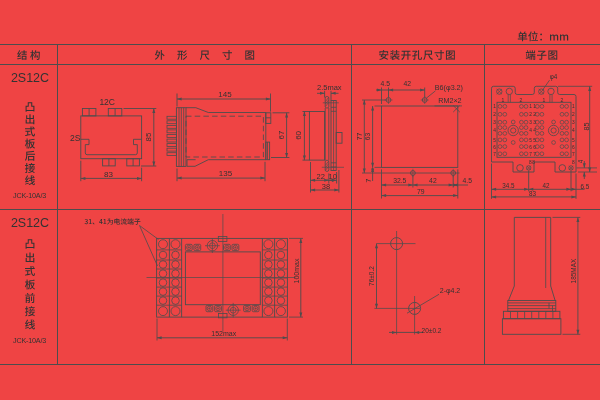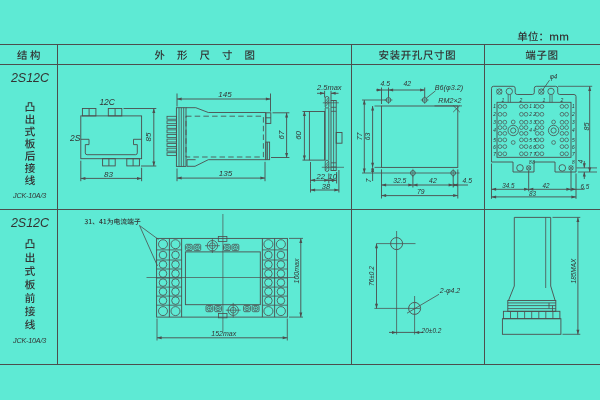--- a/index.html
+++ b/index.html
@@ -1,15 +1,15 @@
 <!DOCTYPE html>
 <html><head><meta charset="utf-8">
 <style>
 html,body{margin:0;padding:0;background:#ffffff;}
-#page{width:600px;height:400px;position:relative;overflow:hidden;background:#5eead4;font-style:italic;}
+#page{width:600px;height:400px;position:relative;overflow:hidden;background:#ef4444;}
 text{font-family:"Liberation Sans",sans-serif;}
 </style></head>
 <body>
 <div id="page">
 <svg width="600" height="400" viewBox="0 0 600 400">
 
 <g>
         <path transform="translate(517.26,40.39) scale(0.01060,-0.01060)" d="M449.0 628H547.0V-82H449.0ZM235.0 430V340H770.0V430ZM235.0 594V504H770.0V594ZM143.0 672H867.0V261H143.0ZM51.0 178H951.0V91H51.0ZM227.0 803 308.0 840Q338.0 807 368.5 765.5Q399.0 724 414.0 693L328.0 651Q315.0 682 285.5 725.0Q256.0 768 227.0 803ZM697.0 839 801.0 807Q771.0 758 736.5 709.0Q702.0 660 674.0 627L592.0 656Q610.0 681 630.0 713.0Q650.0 745 668.0 778.0Q686.0 811 697.0 839Z M1366.0 668H1917.0V576H1366.0ZM1429.0 509 1515.0 528Q1527.0 477 1538.0 420.5Q1549.0 364 1558.5 307.5Q1568.0 251 1575.5 201.0Q1583.0 151 1587.0 113L1493.0 86Q1490.0 125 1484.0 176.5Q1478.0 228 1469.0 285.5Q1460.0 343 1450.0 400.5Q1440.0 458 1429.0 509ZM1767.0 534 1866.0 518Q1856.0 456 1842.5 388.0Q1829.0 320 1814.5 252.5Q1800.0 185 1784.5 124.0Q1769.0 63 1755.0 14L1672.0 32Q1686.0 81 1700.0 144.0Q1714.0 207 1727.0 275.0Q1740.0 343 1750.5 410.0Q1761.0 477 1767.0 534ZM1326.0 48H1955.0V-43H1326.0ZM1562.0 832 1652.0 855Q1666.0 818 1681.0 775.0Q1696.0 732 1703.0 700L1609.0 673Q1603.0 705 1589.5 749.5Q1576.0 794 1562.0 832ZM1274.0 840 1363.0 813Q1331.0 728 1287.0 644.0Q1243.0 560 1192.0 486.0Q1141.0 412 1087.0 355Q1082.0 367 1073.0 385.0Q1064.0 403 1053.5 422.0Q1043.0 441 1034.0 451Q1082.0 499 1126.5 561.0Q1171.0 623 1209.0 695.0Q1247.0 767 1274.0 840ZM1170.0 575 1265.0 669V668V-83H1170.0Z M2250.0 478Q2216.0 478 2191.0 501.5Q2166.0 525 2166.0 561Q2166.0 599 2191.0 622.0Q2216.0 645 2250.0 645Q2284.0 645 2309.0 622.0Q2334.0 599 2334.0 561Q2334.0 525 2309.0 501.5Q2284.0 478 2250.0 478ZM2250.0 -6Q2216.0 -6 2191.0 17.5Q2166.0 41 2166.0 77Q2166.0 115 2191.0 138.0Q2216.0 161 2250.0 161Q2284.0 161 2309.0 138.0Q2334.0 115 2334.0 77Q2334.0 41 2309.0 17.5Q2284.0 -6 2250.0 -6Z M3087.0 0V551H3181.0L3191.0 473H3193.0Q3229.0 511 3270.5 537.5Q3312.0 564 3364.0 564Q3425.0 564 3461.0 537.5Q3497.0 511 3515.0 463Q3556.0 507 3599.5 535.5Q3643.0 564 3694.0 564Q3780.0 564 3821.5 507.5Q3863.0 451 3863.0 346V0H3747.0V332Q3747.0 403 3725.0 433.5Q3703.0 464 3656.0 464Q3628.0 464 3597.5 446.0Q3567.0 428 3532.0 390V0H3417.0V332Q3417.0 403 3395.0 433.5Q3373.0 464 3325.0 464Q3298.0 464 3267.0 446.0Q3236.0 428 3202.0 390V0Z M4030.0 0V551H4124.0L4134.0 473H4136.0Q4172.0 511 4213.5 537.5Q4255.0 564 4307.0 564Q4368.0 564 4404.0 537.5Q4440.0 511 4458.0 463Q4499.0 507 4542.5 535.5Q4586.0 564 4637.0 564Q4723.0 564 4764.5 507.5Q4806.0 451 4806.0 346V0H4690.0V332Q4690.0 403 4668.0 433.5Q4646.0 464 4599.0 464Q4571.0 464 4540.5 446.0Q4510.0 428 4475.0 390V0H4360.0V332Q4360.0 403 4338.0 433.5Q4316.0 464 4268.0 464Q4241.0 464 4210.0 446.0Q4179.0 428 4145.0 390V0Z" fill="#333"></path>
       </g>
 

